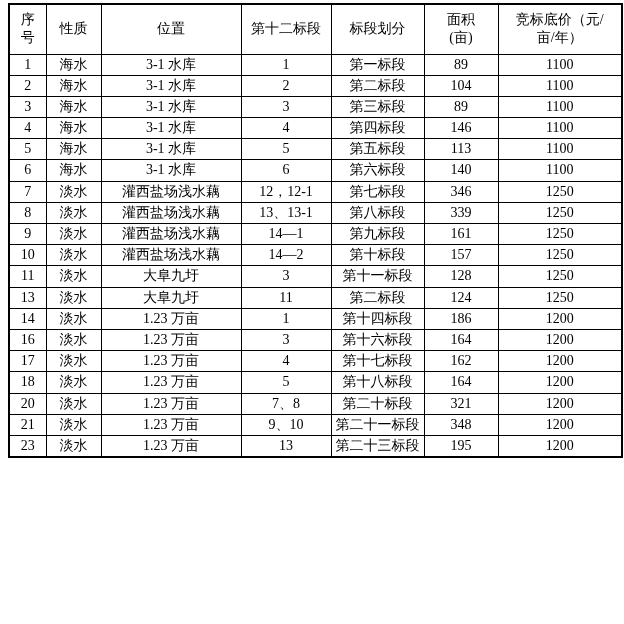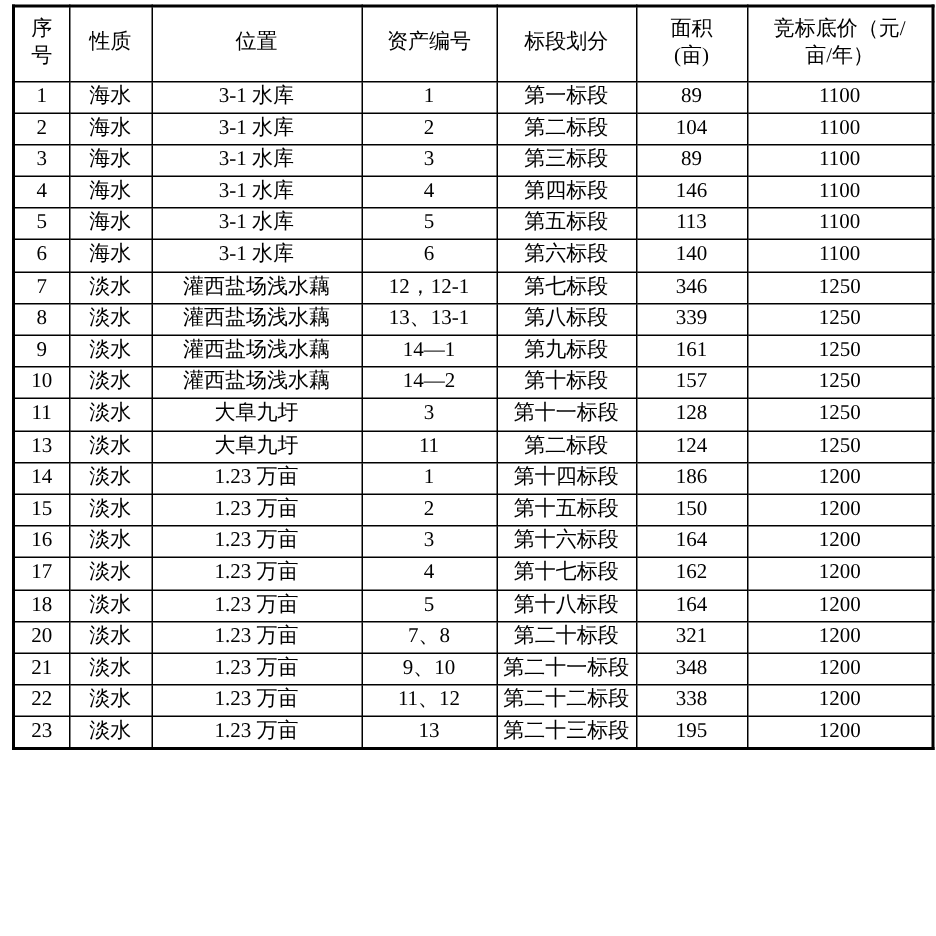--- a/index.html
+++ b/index.html
@@ -52,21 +52,21 @@
       <col style="width:93px">
       <col style="width:74px">
       <col style="width:124px">
     </colgroup>
     <thead>
       <tr>
         <th>序
 号</th>
         <th>性质</th>
         <th>位置</th>
-        <th>资产编号</th>
+        <th>第十二标段</th>
         <th>标段划分</th>
         <th>面积
 (亩)</th>
         <th>竞标底价（元/
 亩/年）</th>
       </tr>
     </thead>
     <tbody id="table-body">
         <tr>
           <td>1</td>
@@ -179,29 +179,20 @@
         <tr>
           <td>14</td>
           <td>淡水</td>
           <td>1.23 万亩</td>
           <td>1</td>
           <td>第十四标段</td>
           <td>186</td>
           <td>1200</td>
         </tr>
         <tr>
-          <td>15</td>
-          <td>淡水</td>
-          <td>1.23 万亩</td>
-          <td>2</td>
-          <td>第十五标段</td>
-          <td>150</td>
-          <td>1200</td>
-        </tr>
-        <tr>
           <td>16</td>
           <td>淡水</td>
           <td>1.23 万亩</td>
           <td>3</td>
           <td>第十六标段</td>
           <td>164</td>
           <td>1200</td>
         </tr>
         <tr>
           <td>17</td>
@@ -230,29 +221,20 @@
           <td>321</td>
           <td>1200</td>
         </tr>
         <tr>
           <td>21</td>
           <td>淡水</td>
           <td>1.23 万亩</td>
           <td>9、10</td>
           <td>第二十一标段</td>
           <td>348</td>
-          <td>1200</td>
-        </tr>
-        <tr>
-          <td>22</td>
-          <td>淡水</td>
-          <td>1.23 万亩</td>
-          <td>11、12</td>
-          <td>第二十二标段</td>
-          <td>338</td>
           <td>1200</td>
         </tr>
         <tr>
           <td>23</td>
           <td>淡水</td>
           <td>1.23 万亩</td>
           <td>13</td>
           <td>第二十三标段</td>
           <td>195</td>
           <td>1200</td>

